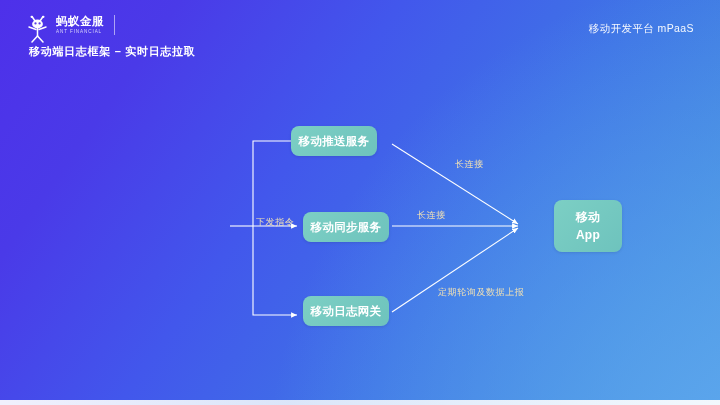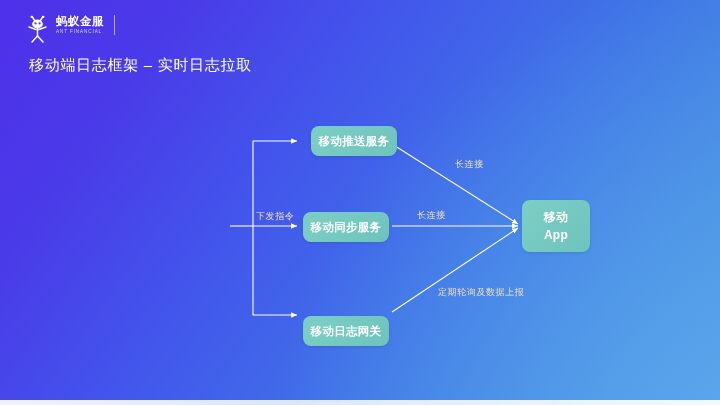--- a/index.html
+++ b/index.html
@@ -33,59 +33,59 @@
   .brand-cn { color:#fff; font-size:11.5px; font-weight:bold; letter-spacing:0.5px; line-height:12px; }
   .brand-en { color:#d9d4fb; font-size:4.6px; letter-spacing:0.9px; line-height:7px; margin-top:1px; }
   #brand-div { width:1px; height:20px; background:rgba(255,255,255,0.55); margin:0 10px; }
 
   #header-right {
     position:absolute; right:26px; top:22px;
     color:#ffffff; font-size:10.5px; letter-spacing:0.4px; opacity:0.95;
   }
 
   #slide-title {
-    position:absolute; left:29px; top:56px;
-    color:#ffffff; font-size:15px; font-weight:normal; letter-spacing:0.7px;
+    position:absolute; left:29px; top:44px;
+    color:#ffffff; font-size:11px; font-weight:bold; letter-spacing:0.7px;
   }
 
   
   #diagram { position:absolute; left:0; top:0; width:720px; height:405px; }
   #wires { position:absolute; left:0; top:0; width:720px; height:405px; }
 
   .node {
     position:absolute;
     background:linear-gradient(135deg,#7ccfc4 0%, #6ec3bd 100%);
     border-radius:8px;
     color:#ffffff;
     display:flex; flex-direction:column;
     align-items:center; justify-content:center;
     font-weight:bold;
     text-align:center;
     box-shadow:0 1px 3px rgba(20,20,60,0.13);
   }
   .node-sm { width:86px; height:30px; font-size:11.5px; letter-spacing:0.3px; }
-  .node-lg { width:68px; height:52px; font-size:12px; line-height:18px; letter-spacing:0.3px; }
+  .node-lg { width:68px; height:52px; font-size:12px; line-height:18px; letter-spacing:0.3px;margin-left:32px; }
 
   #node-console { left:144px; top:201px; }
-  #node-push    { left:311px; top:126px;font-family:Liberation Serif, serif; }
+  #node-push    { left:291px; top:126px;font-family:Liberation Serif, serif; }
   #node-sync    { left:303px; top:212px; }
-  #node-loggw   { left:303px; top:316px; }
+  #node-loggw   { left:303px; top:296px; }
   #node-app     { left:522px; top:200px; }
 
   .node-lg .line { display:block; }
 
   .edge-label {
     position:absolute;
     color:#f0e0b4;
     font-size:9px;
     letter-spacing:0.6px;
     white-space:nowrap;
     font-weight:normal;
   }
-  #lbl-dispatch { left:256px; top:210px; }
+  #lbl-dispatch { left:256px; top:216px; }
   #lbl-long-1   { left:455px; top:158px; }
   #lbl-long-2   { left:417px; top:209px; }
   #lbl-poll     { left:438px; top:286px;text-align:right; }
 </style>
 </head>
 <body>
 
 <div id="slide">
 
   <div id="brand">
@@ -107,20 +107,21 @@
         <circle cx="13.6" cy="8.4" r="1.15" fill="#5a3fe8"></circle>
       </svg>
     </span>
     <div id="brand-cn-wrap">
       <div class="brand-cn">蚂蚁金服</div>
       <div class="brand-en">ANT FINANCIAL</div>
     </div>
     <div id="brand-div"></div>
   </div>
 
+  <div id="header-right">移动开发平台 mPaaS</div>
 
   <div id="slide-title">移动端日志框架 – 实时日志拉取</div>
 
   <div id="diagram">
 
     <svg id="wires" viewBox="0 0 720 405" preserveAspectRatio="none">
       <defs>
         <marker id="ah" viewBox="0 0 10 10" refX="9" refY="5" markerWidth="6" markerHeight="6" orient="auto-start-reverse">
           <path d="M 0 1 L 9 5 L 0 9 z" fill="#ffffff"></path>
         </marker>

